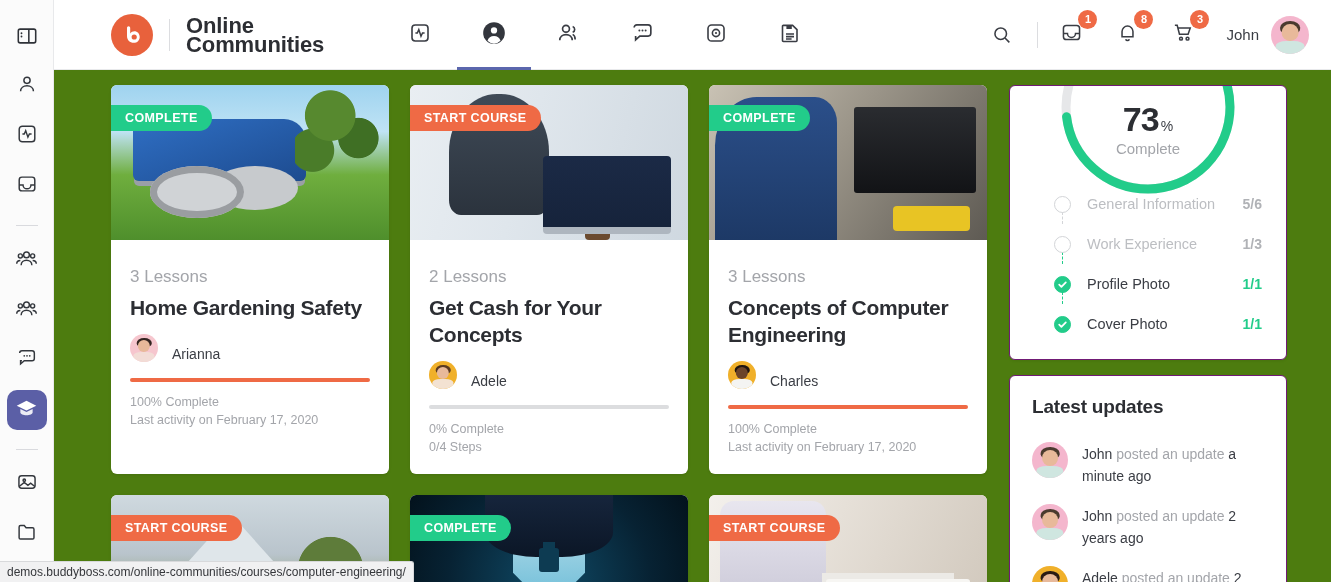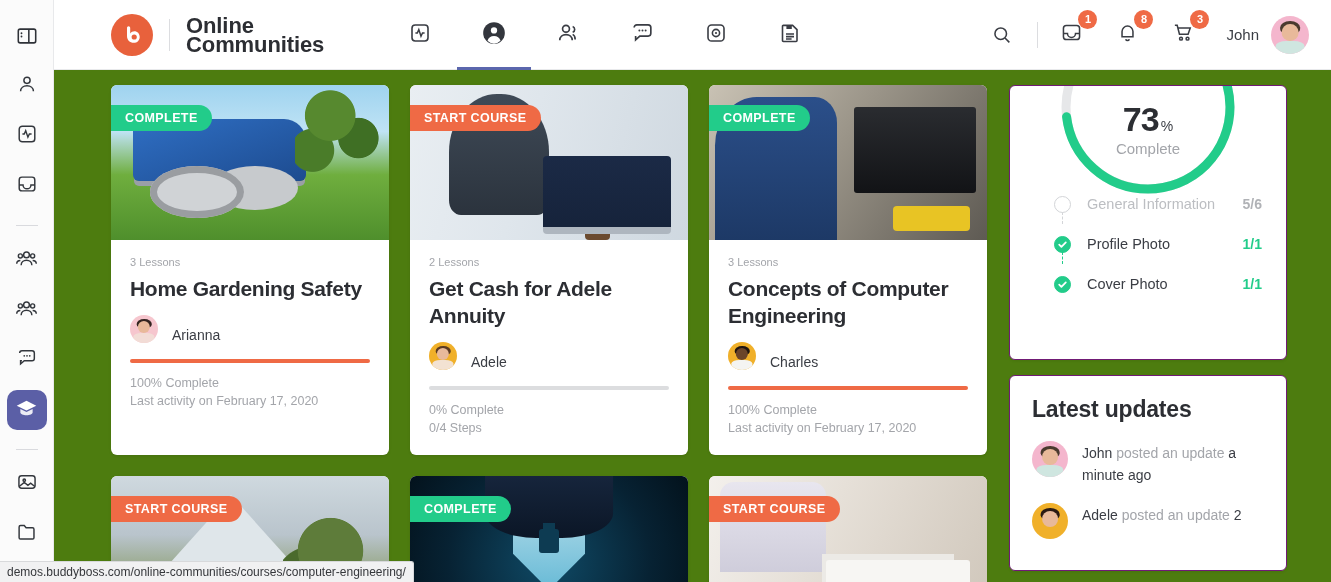--- a/index.html
+++ b/index.html
@@ -89,21 +89,21 @@
     box-shadow: 0 1px 3px rgba(0,0,0,.10); overflow: hidden;
   }
   .card-media { position: relative; height: 155px; overflow: hidden; }
   .card-badge {
     position: absolute; left: 0; top: 20px; height: 26px;
     padding: 0 14px 0 14px; border-radius: 0 14px 14px 0;
     display: flex; align-items: center;
     font-size: 12.5px; font-weight: bold; color: #fff; letter-spacing: .4px;
   }
   .card-body { padding: 16px 19px 18px; }
-  .lessons { font-size: 11px; color: #a3a5aa; margin-bottom: 7px; }
+  .lessons { font-size: 17px; color: #a3a5aa; margin-bottom: 7px; margin-top: 11px; }
   .card-title {
     font-size: 21px; font-weight: bold; color: #2c2e33;
     line-height: 27px; letter-spacing: -0.3px; margin-bottom: 13px;
   }
   .author { display: flex; align-items: flex-end; margin-bottom: 16px; }
   .author-av {
     width: 28px; height: 28px; border-radius: 50%;
     overflow: hidden; position: relative; margin-right: 14px;
   }
   .author-name { font-size: 14px; color: #3a3d44; }
@@ -143,21 +143,21 @@
   .check-row.done .check-label { color: #3a3d44; }
   .check-count { font-size: 14px; color: #b0b2b6; font-weight: bold; }
   .check-row.done .check-count { color: #22cc8a; }
   .connector {
     position: absolute; left: 8px; top: 28px; width: 1.6px; height: 12px;
     border-left: 1.6px dashed #d3d5d8; z-index: 1;
   }
   .connector.green { border-left-color: #22cc8a; }
 
   .updates-panel { margin-top: 15px; padding: 20px 22px 14px; }
-  .updates-title { font-size: 23px; color: #2c2e33; margin-bottom: 18px; letter-spacing: -0.2px; }
+  .updates-title { font-size: 19px; color: #2c2e33; margin-bottom: 24px; letter-spacing: -0.2px; }
   .upd-row { display: flex; margin-bottom: 17px; }
   .upd-av {
     width: 36px; height: 36px; border-radius: 50%; flex: none;
     margin-right: 14px; overflow: hidden; position: relative;
   }
   .upd-text { font-size: 14px; color: #3a3d44; line-height: 22px; padding-top: 1px; }
   .upd-text .muted { color: #a3a5aa; }
 
   
   .statusbar {
@@ -514,21 +514,21 @@
 
         <article class="card">
           <div class="card-media">
             <div class="ph office">
                 <div class="coffee"></div>
               </div>
             <div class="card-badge" style="background:#ef6a45">START COURSE</div>
           </div>
           <div class="card-body">
             <div class="lessons">2 Lessons</div>
-            <h3 class="card-title">Get Cash for Adele Annuity</h3>
+            <h3 class="card-title">Get Cash for Your Concepts</h3>
             <div class="author">
               <div class="author-av" style="background:#f0b02a">
                 <div class="face">
                     <div class="hair" style="background:#5a3a22"></div>
                     <div class="head"></div>
                     <div class="body" style="background:#f3e2d2"></div>
                   </div>
               </div>
               <span class="author-name">Adele</span>
             </div>
@@ -613,20 +613,26 @@
           </div>
         </div>
 
         <div class="checklist">
           <div class="check-row">
             <span class="connector" style="top:28px"></span>
             <span class="check-dot"></span>
             <span class="check-label">General Information</span>
             <span class="check-count">5/6</span>
           </div>
+          <div class="check-row">
+            <span class="connector green" style="top:28px"></span>
+            <span class="check-dot"></span>
+            <span class="check-label">Work Experience</span>
+            <span class="check-count">1/3</span>
+          </div>
           <div class="check-row done">
             <span class="connector green" style="top:28px"></span>
             <span class="check-dot done">
               <svg width="11" height="11" viewBox="0 0 12 12" fill="none" stroke="#fff" stroke-width="1.9" stroke-linecap="round" stroke-linejoin="round">
                   <path d="M2.4 6.2 4.8 8.6 9.6 3.7"></path>
                 </svg>
             </span>
             <span class="check-label">Profile Photo</span>
             <span class="check-count">1/1</span>
           </div>
@@ -653,20 +659,34 @@
                 <div class="body" style="background:#cfe6e0"></div>
               </div>
           </div>
           <div class="upd-text">
             <span>John</span>
             <span class="muted">posted an update</span>
             <span>a minute ago</span>
           </div>
         </div>
 
+        <div class="upd-row">
+          <div class="upd-av" style="background:#f4b6cd">
+            <div class="face">
+                <div class="hair" style="background:#4a3a2e"></div>
+                <div class="head"></div>
+                <div class="body" style="background:#cfe6e0"></div>
+              </div>
+          </div>
+          <div class="upd-text">
+            <span>John</span>
+            <span class="muted">posted an update</span>
+            <span>2 years ago</span>
+          </div>
+        </div>
 
         <div class="upd-row">
           <div class="upd-av" style="background:#f0b02a">
             <div class="face">
                 <div class="hair" style="background:#2a1a14"></div>
                 <div class="head"></div>
               </div>
           </div>
           <div class="upd-text">
             <span>Adele</span>

